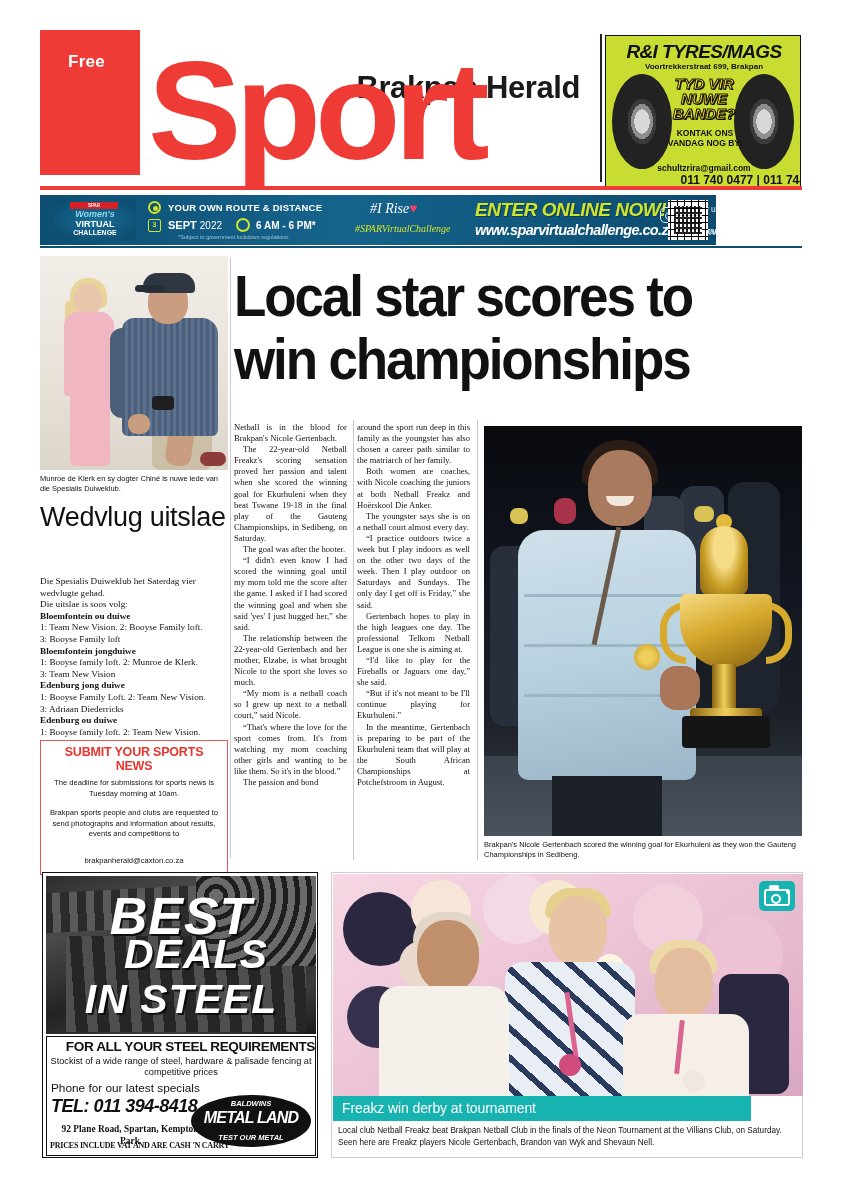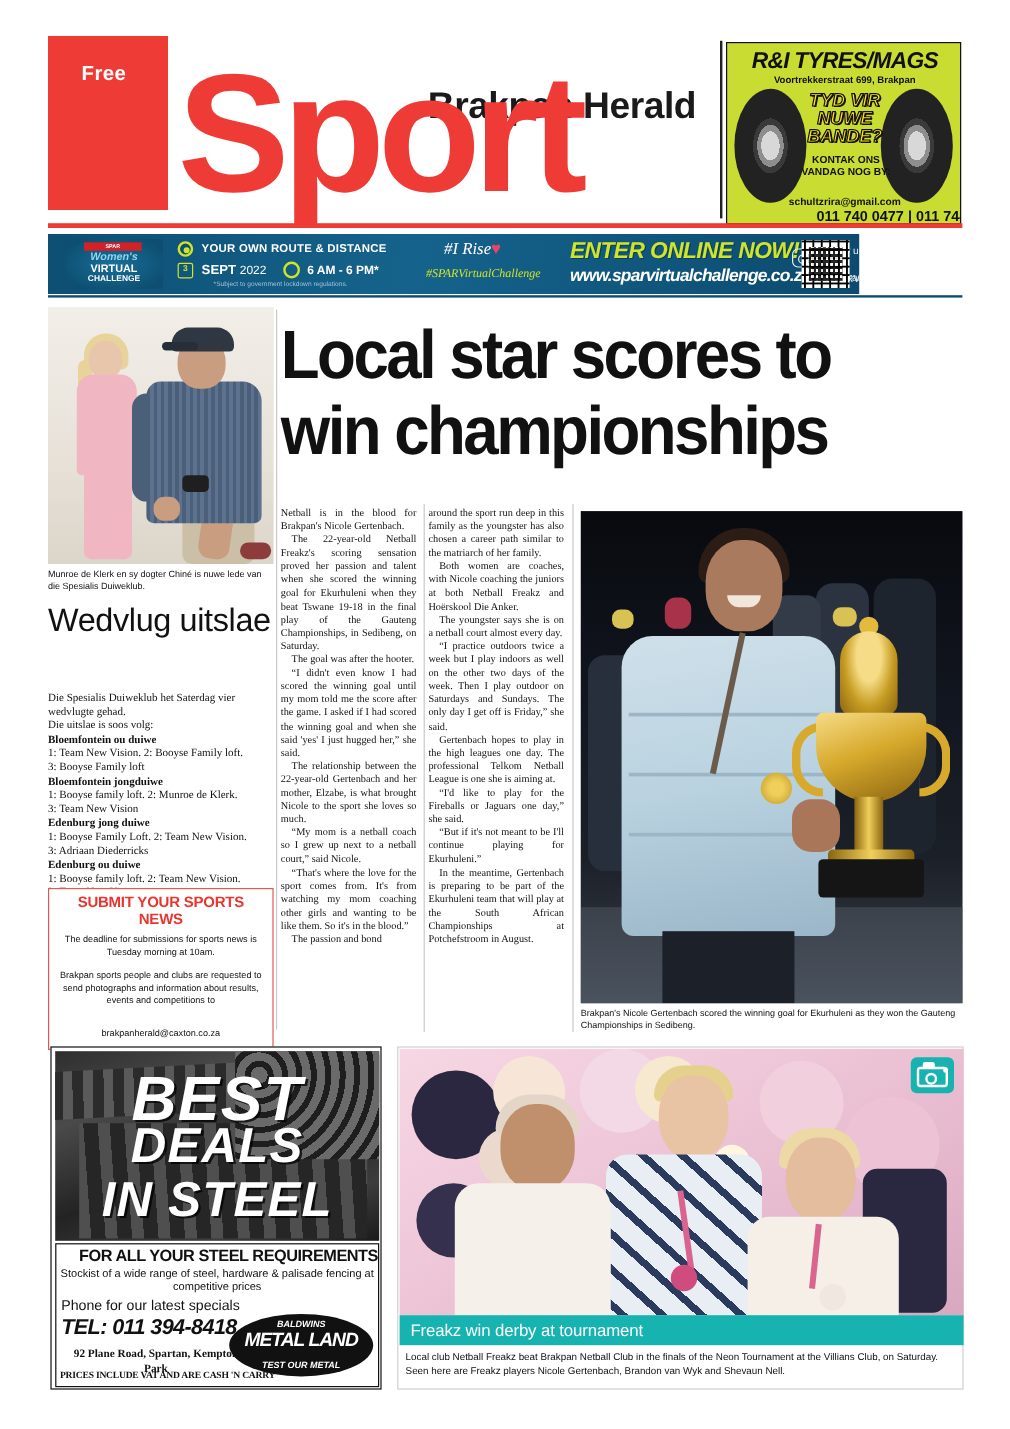--- a/index.html
+++ b/index.html
@@ -185,21 +185,21 @@
     background:linear-gradient(160deg,#2e2e2e 0%,#4a4a4a 25%,#232323 55%,#3d3d3d 80%,#1a1a1a 100%); }
   .steel-photo::before{content:"";position:absolute;left:-10px;top:10px;width:300px;height:40px;
     background:repeating-linear-gradient(92deg,#5a5a5a 0 8px,#2b2b2b 8px 17px);transform:rotate(-3deg);}
   .steel-photo::after{content:"";position:absolute;left:150px;top:0px;width:140px;height:90px;
     background:repeating-radial-gradient(circle at 20px 20px,#6a6a6a 0 7px,#1e1e1e 7px 12px);}
   .steel-pipes{position:absolute;left:20px;top:60px;width:240px;height:96px;
     background:repeating-linear-gradient(86deg,#4f4f4f 0 10px,#262626 10px 22px);}
   .steel-word { position:absolute; width:270px; text-align:center; color:#ffffff; font-weight:bold;
     font-style:italic; letter-spacing:1px; text-shadow:2px 2px 0 rgba(0,0,0,.75); }
   .sw1 { left:3px; top:13px; font-size:52px; }
-  .sw2 { left:3px; top:58px; font-size:41px; }
+  .sw2 { left:18px; top:58px; font-size:41px; }
   .sw3 { left:3px; top:103px; font-size:41px; }
   .steel-body { position:absolute; left:3px; top:163px; width:270px; height:120px; border:1px solid #111; background:#fff; }
   .sb-h { margin-top:2px; text-align:right; font-size:13.6px; font-weight:bold; color:#111; letter-spacing:-0.4px; }
   .sb-p { margin-top:2px; text-align:center; font-size:9.2px; line-height:11px; color:#111; }
   .sb-phone-lbl { margin-top:3px; padding-left:4px; font-size:11.8px; color:#111; }
   .sb-tel { margin-top:1px; padding-left:4px; font-size:18px; font-weight:bold; font-style:italic; color:#111; letter-spacing:-0.5px; }
   .sb-addr { position:absolute; left:8px; top:86px; width:150px; text-align:center; font-size:9.4px; line-height:12px; font-weight:bold; color:#111; font-family:"Liberation Serif", serif;}
   .sb-logo { position:absolute; right:4px; top:58px; width:120px; height:52px; border-radius:50%; background:#111; }
   .sb-logo .bl { position:absolute; left:0; top:4px; width:120px; text-align:center; color:#fff; font-size:7.5px; font-weight:bold; font-style:italic; }
   .sb-logo .ml { position:absolute; left:0; top:14px; width:120px; text-align:center; color:#fff; font-size:16px; font-weight:bold; font-style:italic; letter-spacing:-0.8px;}
@@ -233,21 +233,21 @@
   .bp-p3-body{position:absolute;left:290px;top:140px;width:126px;height:84px;border-radius:18px 18px 0 0;background:#f5efe8;}
   .bp-med1{position:absolute;left:236px;top:118px;width:5px;height:66px;background:#d9648f;transform:rotate(-8deg);}
   .bp-med1b{position:absolute;left:226px;top:180px;width:22px;height:22px;border-radius:50%;background:#d14c7e;}
   .bp-med2{position:absolute;left:344px;top:146px;width:5px;height:54px;background:#d9648f;transform:rotate(6deg);}
   .bp-med2b{position:absolute;left:350px;top:196px;width:22px;height:22px;border-radius:50%;background:#f0e8e0;}
   .cam-badge { position:absolute; right:8px; top:7px; width:36px; height:30px; border-radius:5px; background:#17b3b0; }
   .cam-badge .cb-body{position:absolute;left:5px;top:8px;width:26px;height:17px;border-radius:3px;border:2.2px solid #fff;}
   .cam-badge .cb-lens{position:absolute;left:12px;top:13px;width:10px;height:10px;border-radius:50%;border:2.2px solid #fff;}
   .cam-badge .cb-top{position:absolute;left:10px;top:4px;width:10px;height:5px;border-radius:2px 2px 0 0;background:#fff;}
   .cam-badge .cb-dot{position:absolute;right:5px;top:9px;width:4px;height:4px;border-radius:50%;background:#fff;}
-  .br-cap-bar { position:absolute; left:1px; top:223px; width:470px; height:25px; background:#17b3b0; }
+  .br-cap-bar { position:absolute; left:1px; top:223px; width:418px; height:25px; background:#17b3b0; }
   .br-cap-bar span { position:absolute; left:9px; top:4px; font-size:14px; color:#ffffff; letter-spacing:-0.1px; }
   .br-cap-txt { position:absolute; left:6px; top:252px; width:460px; font-size:8.2px; line-height:11.5px; color:#111; font-weight:500; }
 </style>
 </head>
 <body>
 
 <div class="page">
 
   <div class="masthead">
     <div class="mh-redblock"></div>

